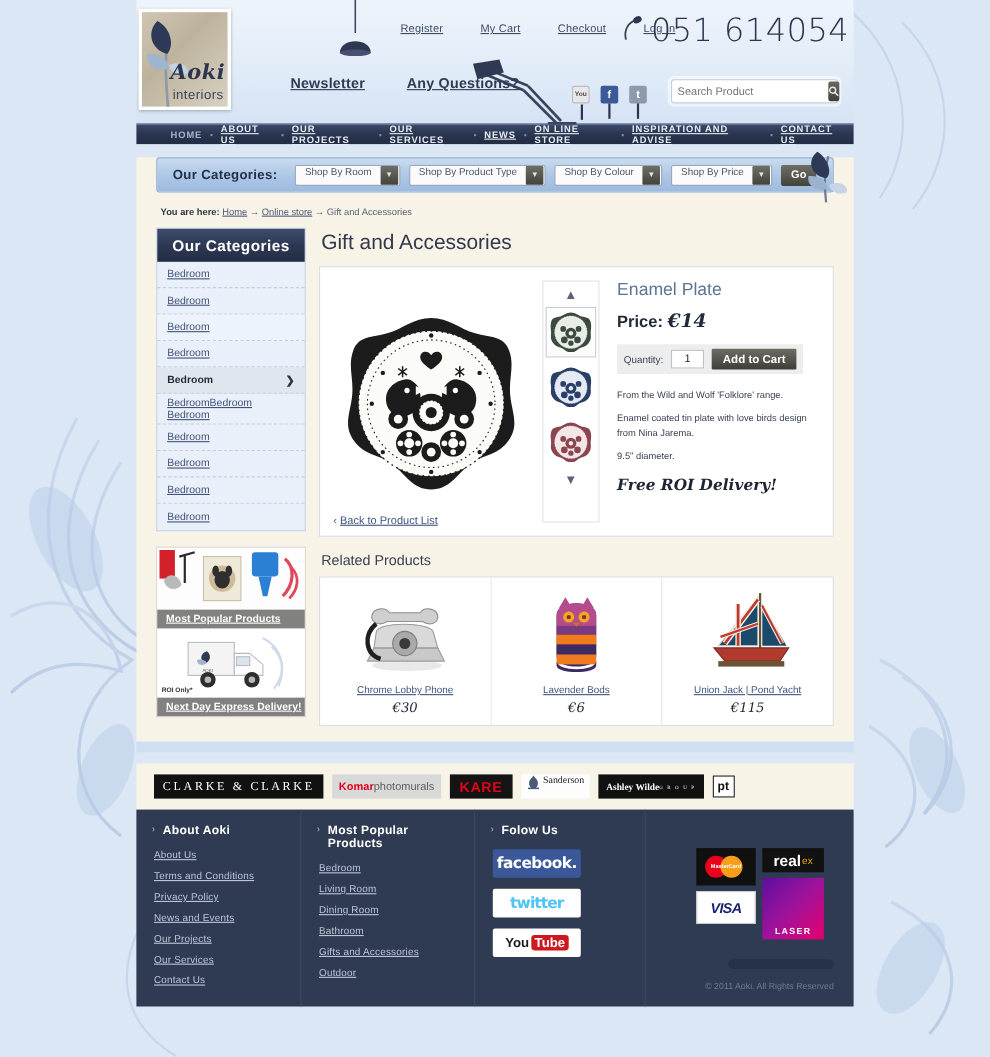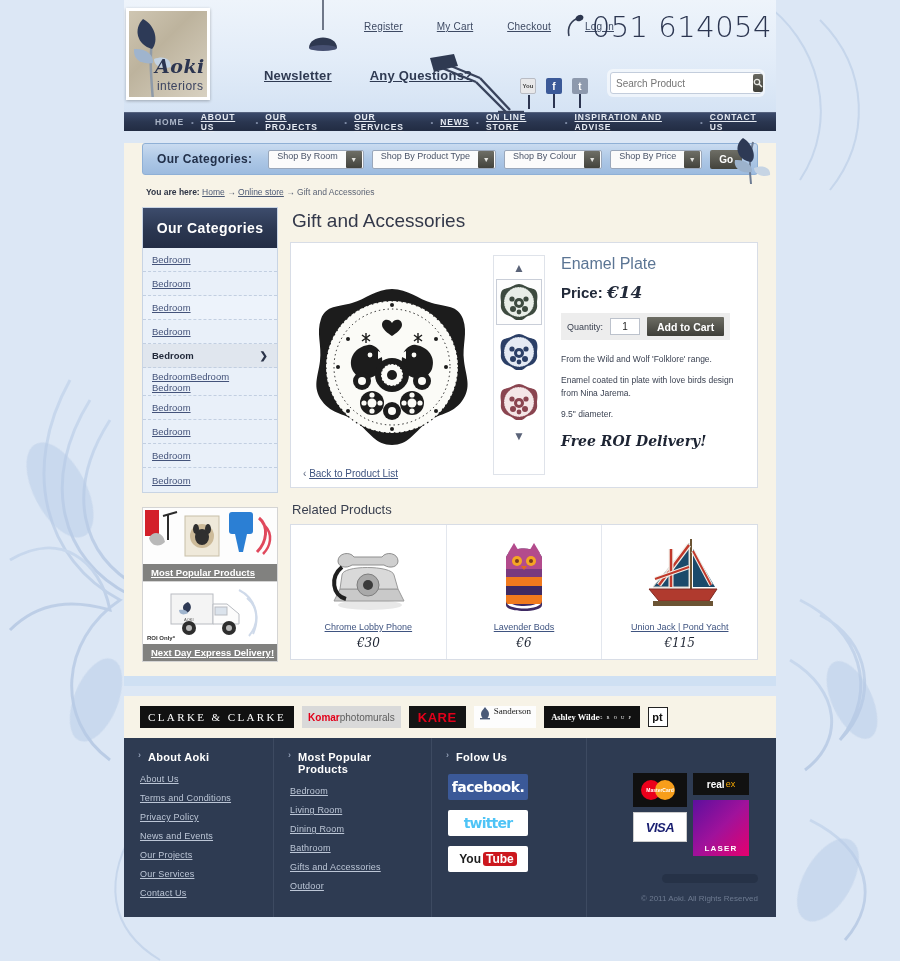--- a/index.html
+++ b/index.html
@@ -146,21 +146,21 @@
   }
   .breadcrumb b { color: #2e3545; }
   .breadcrumb a { color: #4d5a75; text-decoration: underline; }
 
   .cols { display: flex; padding: 10px 18px 0 18px; gap: 12px; }
   .left-col { width: 136px; flex: 0 0 136px; }
   .right-col { flex: 1; }
 
   .catpanel { border: 1px solid #c8d4e4; background: #e9f0f9; }
   .catpanel-head {
-    height: 40px; background: linear-gradient(180deg,#3d4c6c 0%,#2b3751 55%,#232d45 100%);
+    height: 30px; background: linear-gradient(180deg,#3d4c6c 0%,#2b3751 55%,#232d45 100%);
     color: #fff; display: flex; align-items: center; justify-content: center;
     font-size: 14px; font-weight: bold; letter-spacing: .4px;
   }
   .catitem {
     height: 24px; display: flex; align-items: center; justify-content: space-between;
     padding: 0 9px; border-bottom: 1px dashed #c2cfe1; font-size: 9.5px;
   }
   .catitem a { color: #44537a; text-decoration: underline; }
   .catitem.hl { background: #edf3fb; }
   .catitem.sel {
@@ -315,21 +315,21 @@
   .mc .c2{position:absolute; left:22px; width:20px;height:20px;border-radius:50%;background:#f79e1b;}
   .mc .t{position:absolute; z-index:3; color:#fff; font-size:5px; font-weight:bold;}
   .visa { width:54px;height:30px;background:#fff;border:1px solid #ccc; display:flex;
           flex-direction:row; }
   .visa .bar{height:5px;background:#1a1f71;}
   .visa .bar2{height:5px;background:#f7b600;margin-top:auto;}
   .visa .t{flex:1;display:flex;align-items:center;justify-content:center;color:#1a1f71;
            font-weight:bold;font-size:13px;font-style:italic;letter-spacing:-.5px;}
   .realex { width:56px;height:22px;background:#111; display:flex;align-items:center;
             justify-content:center; gap:1px; }
-  .realex b{color:#fff;font-size:10px;} .realex i{color:#f7a800;font-size:9px;font-style:normal;}
+  .realex b{color:#fff;font-size:14px;} .realex i{color:#f7a800;font-size:9px;font-style:normal;}
   .laser { width:56px;height:56px;background:#7b0fa0;
            background:linear-gradient(135deg,#5d0f9e 0%,#a0129b 50%,#e5006d 100%);
            display:flex;align-items:flex-end;justify-content:center;padding-bottom:3px;}
   .laser span{color:#fff;font-size:8px;font-weight:bold;letter-spacing:1.2px;}
 
   .copy {
     position: absolute; right: 18px; bottom: 14px; color: #6d7a90; font-size: 8px;
   }
   .copybar {
     position: absolute; right: 18px; bottom: 34px; width: 96px; height: 9px;

